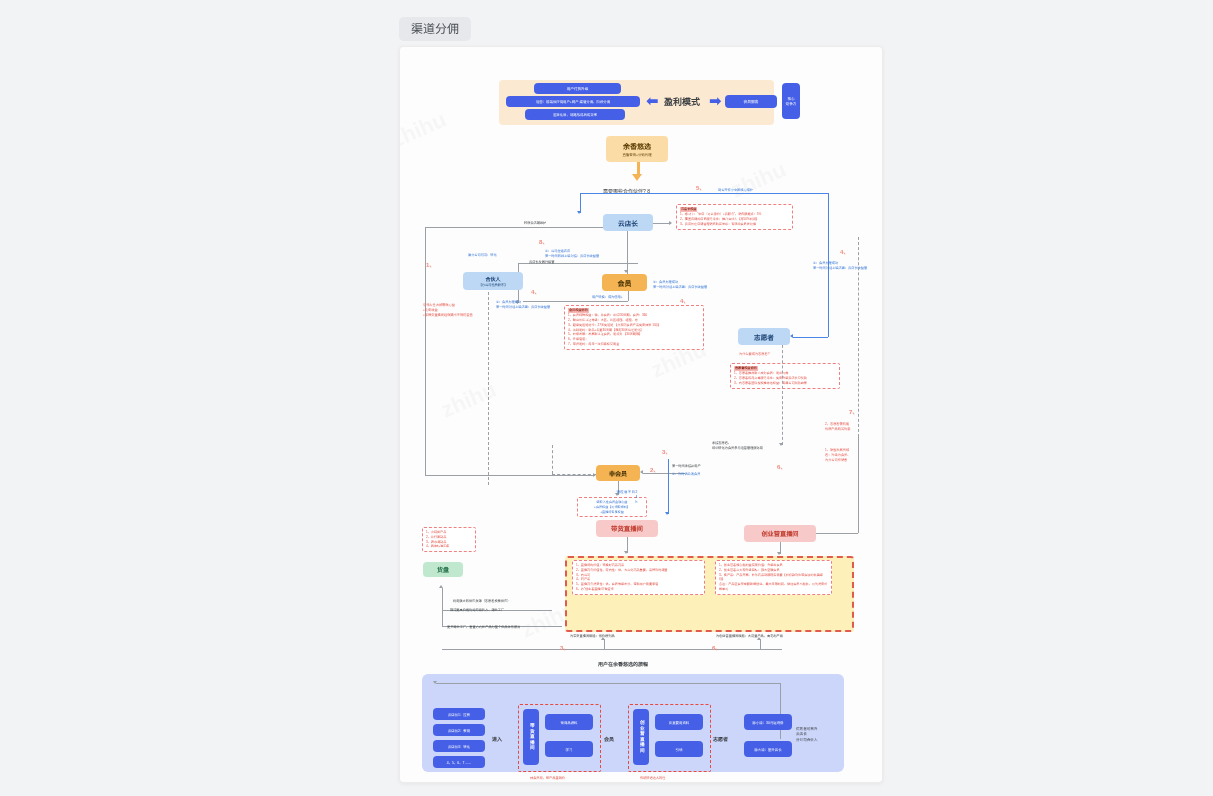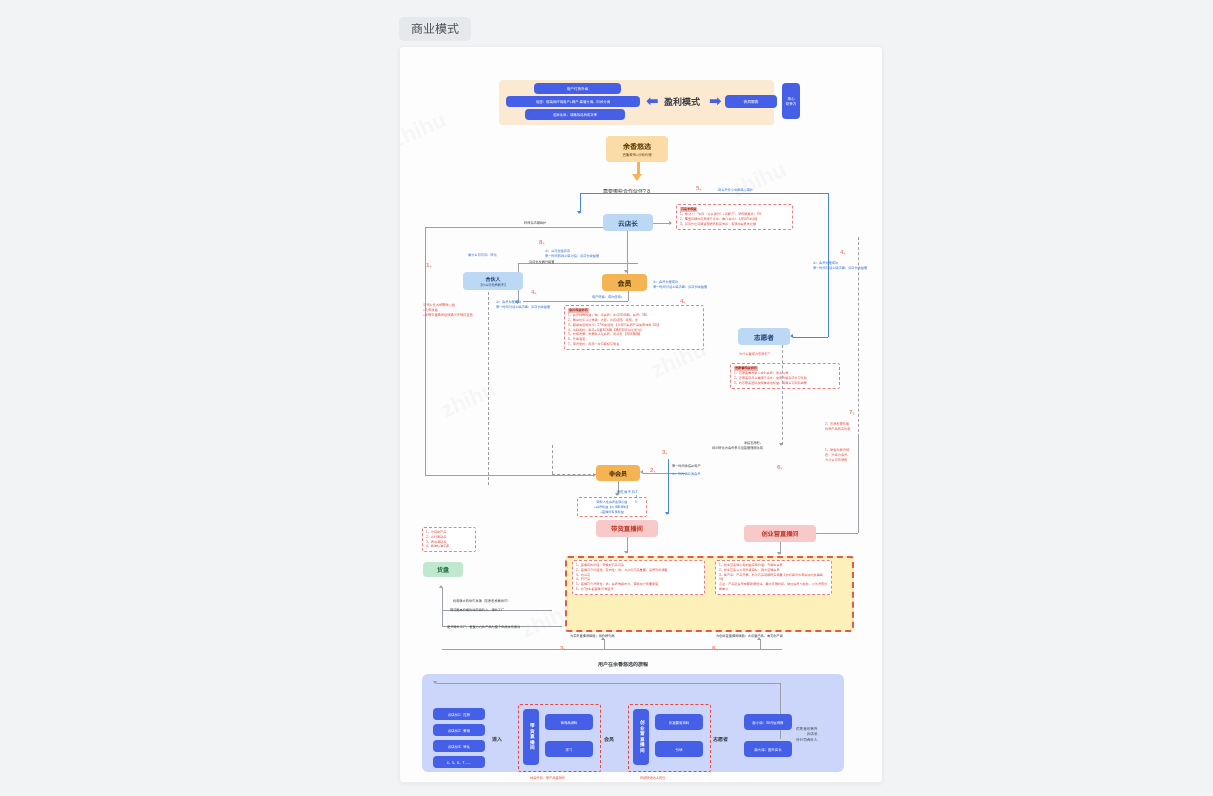--- a/index.html
+++ b/index.html
@@ -50,21 +50,21 @@
            color:#e04a3f;font-size:3.1px;line-height:1.55;
            padding:2px 3px;text-align:left;}
   .callout .hd{background:#f9b9b4;color:#8a2d22;display:inline-block;
                padding:0 1px;font-weight:700;margin-bottom:.5px;}
   .hl-blue{color:#2f6fd0;}
 
   
   .txt{position:absolute;white-space:pre-line;}
   .t-red{color:#e8554a;}
   .t-blue{color:#3173d8;}
-  .t-dark{color:#3c4043;text-align:right;}
+  .t-dark{color:#3c4043;}
   .t-num{color:#f08a7e;font-weight:700;}
 
   
   .ln{position:absolute;}
   .ln-h{height:0;border-top:0.8px solid #9aa0a6;}
   .ln-v{width:0;border-left:0.8px solid #9aa0a6;}
   .ln-h.blue{border-top-color:#4a86e8;}
   .ln-v.blue{border-left-color:#4a86e8;}
   .ln-h.dash{border-top-style:dashed;}
   .ln-v.dash{border-left-style:dashed;}
@@ -79,21 +79,21 @@
 
   
   .chev{position:absolute;color:#4560e6;font-size:15px;line-height:15px;font-weight:700;}
 
   .vert{writing-mode:vertical-rl;text-orientation:upright;letter-spacing:1px;}
 </style>
 </head>
 <body>
 
 <div id="doc-tab">
-  <span>商业模式</span>
+  <span>渠道分佣</span>
 </div>
 
 <div id="doc-page">
   <div id="canvas">
 
     <div class="wm" style="left:-10px;top:70px;">zhihu</div>
     <div class="wm" style="left:180px;top:40px;">zhihu</div>
     <div class="wm" style="left:330px;top:120px;">zhihu</div>
     <div class="wm" style="left:40px;top:340px;">zhihu</div>
     <div class="wm" style="left:250px;top:300px;">zhihu</div>

